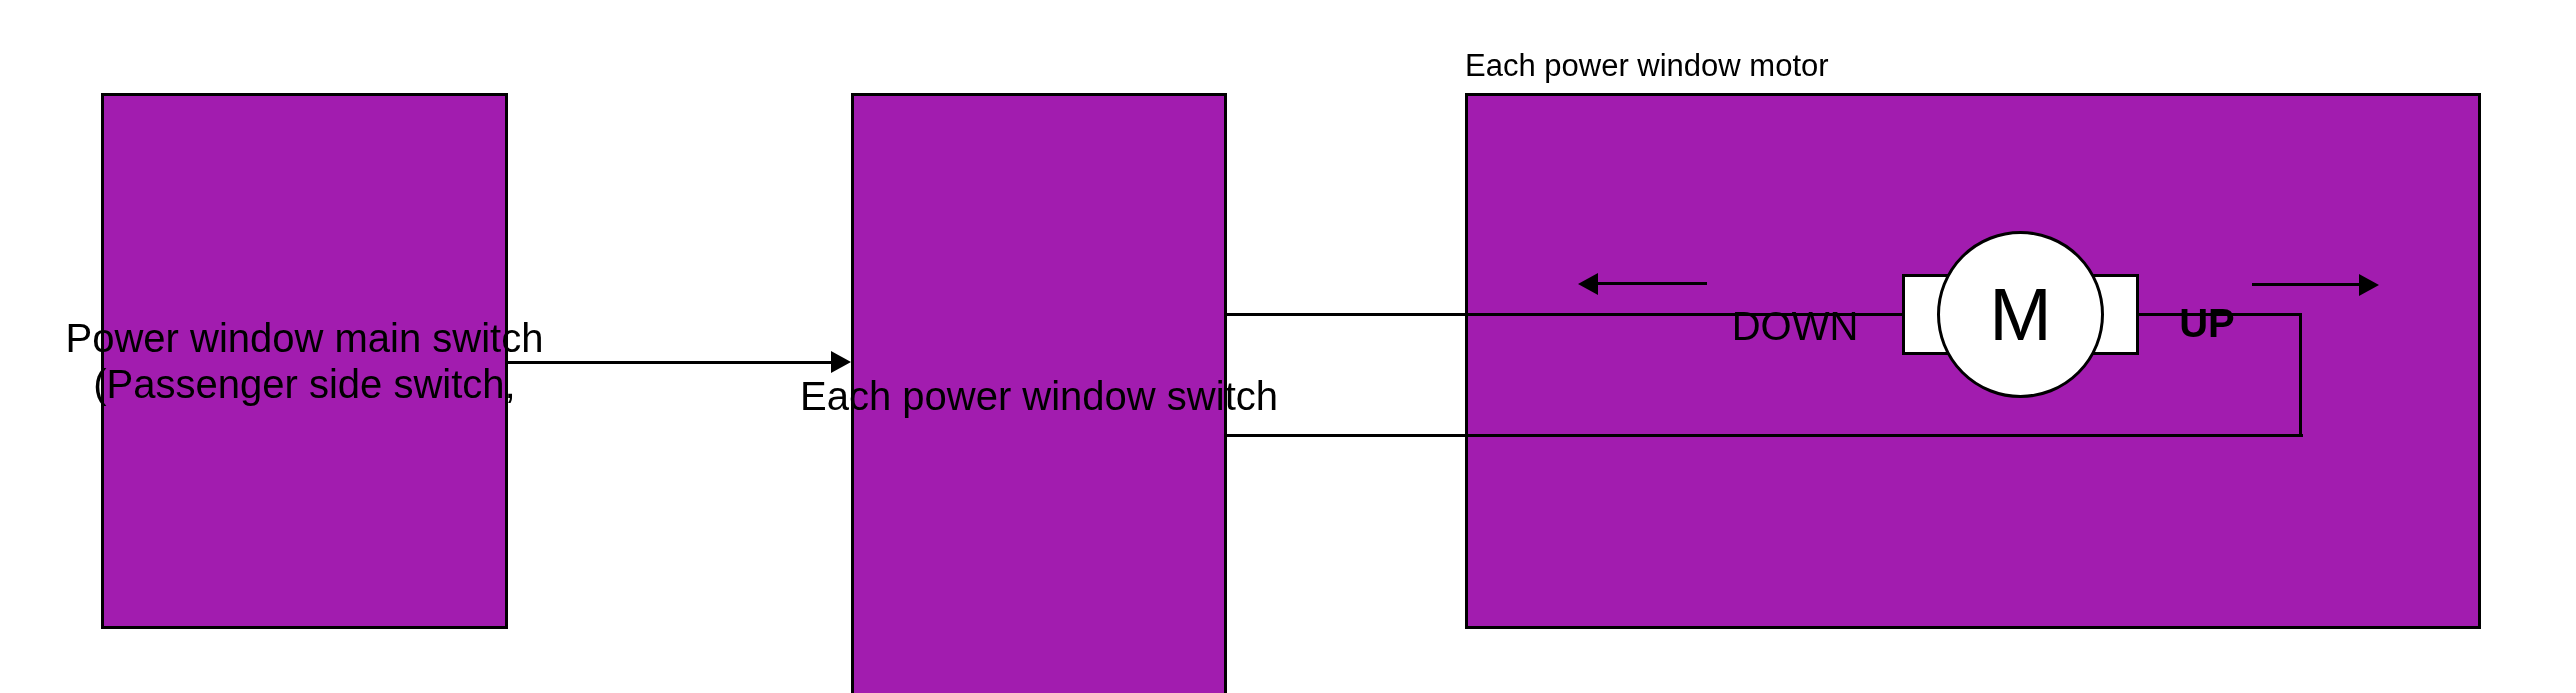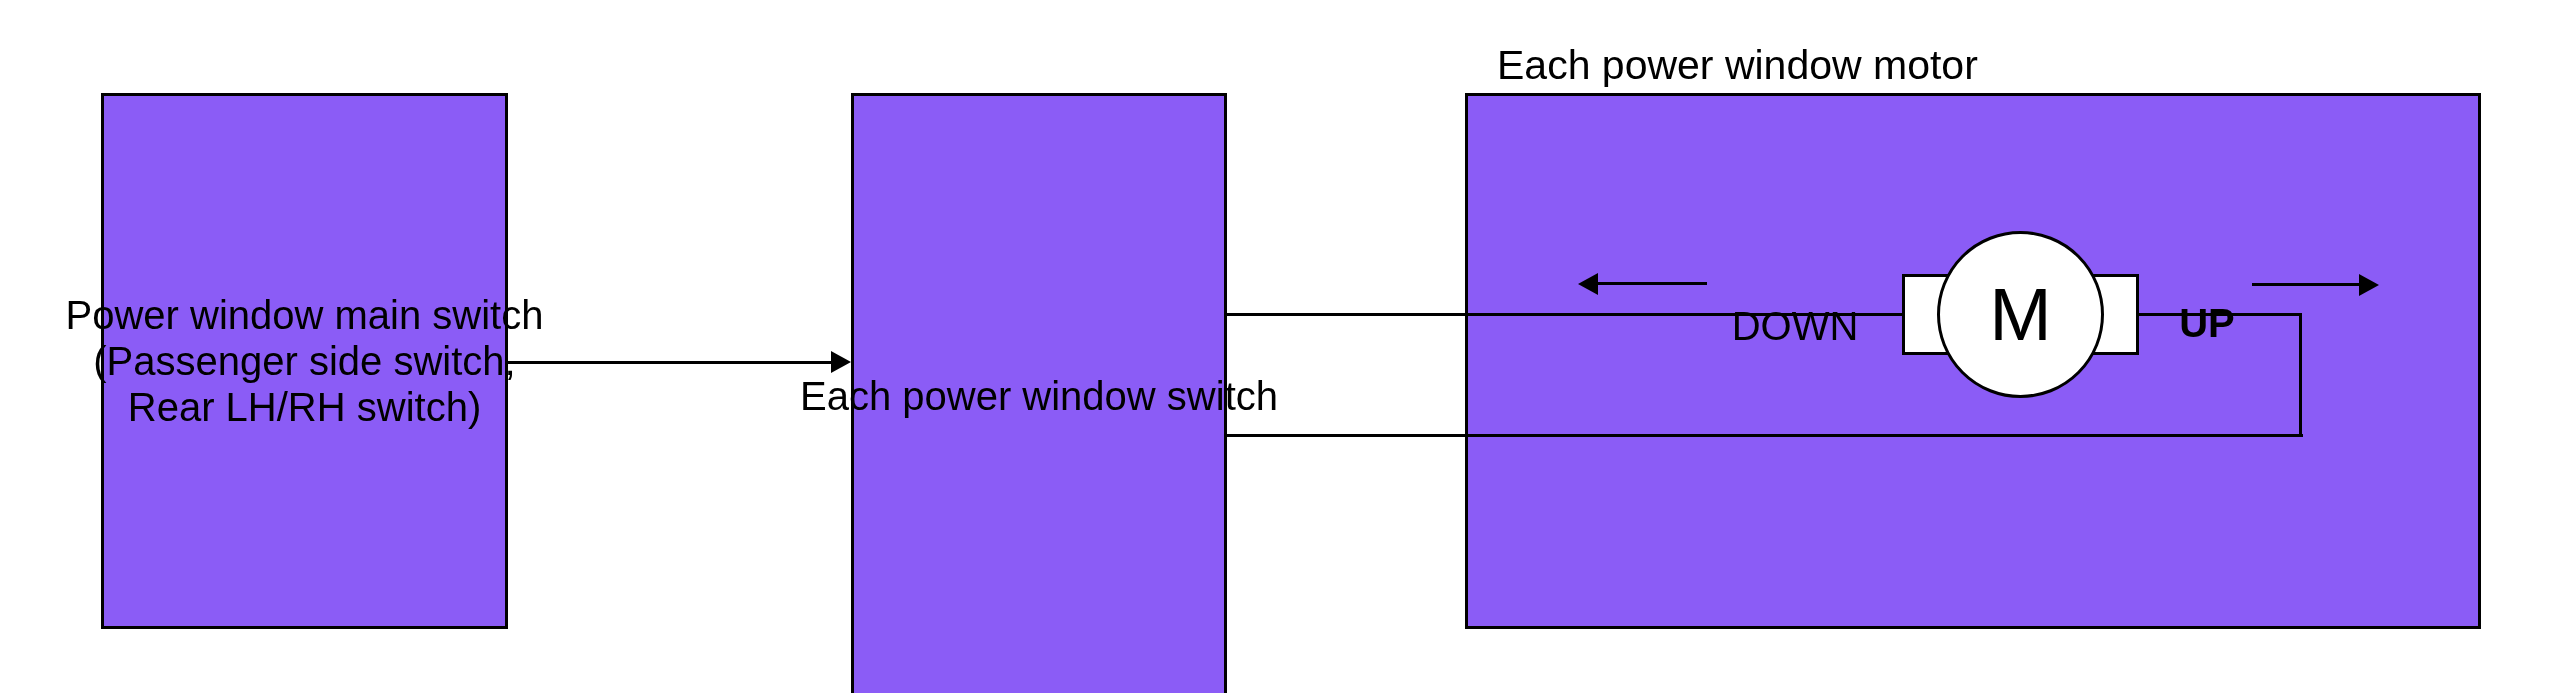--- a/index.html
+++ b/index.html
@@ -13,21 +13,21 @@
     height: 693px;
     background: #ffffff;
     font-family: "Liberation Sans", sans-serif;
     color: #000000;
     overflow: hidden;
   }
   .box {
     position: absolute;
     box-sizing: border-box;
     border: 3.8px solid #000000;
-    background: #8b5cf6;
+    background: #a21caf;
     display: flex;
     align-items: center;
     justify-content: center;
     text-align: center;
   }
   .box-label {
     font-size: 40px;
     line-height: 46px;
     white-space: nowrap;
   }
@@ -45,23 +45,23 @@
     border-bottom: 11px solid transparent;
     border-left: 20.4px solid #000000;
   }
   .head-left {
     border-top: 11px solid transparent;
     border-bottom: 11px solid transparent;
     border-right: 20.4px solid #000000;
   }
   #motor-box-title {
     position: absolute;
-    left: 1497px;
+    left: 1465px;
     top: 45px;
-    font-size: 41px;
+    font-size: 31px;
     line-height: 41px;
     white-space: nowrap;
   }
   #box-main-switch { left: 101px;  top: 93px; width: 407px;  height: 536px; }
   #box-each-switch { left: 851px; top: 93px; width: 376px;  height: 605px; }
   #box-motor       { left: 1465px; top: 93px; width: 1016px; height: 536px; }
 
   #arrow1-shaft { left: 508px;  top: 361px; width: 324px;  height: 2.6px; }
   #arrow1-head  { left: 831px; top: 351px; }
 
@@ -111,21 +111,20 @@
 </style>
 </head>
 <body>
 
 <div id="canvas">
 
   <div class="box" id="box-main-switch">
     <div class="box-label">
       <div>Power window main switch</div>
       <div>(Passenger side switch,</div>
-      <div>Rear LH/RH switch)</div>
     </div>
   </div>
 
   <div class="hline" id="arrow1-shaft"></div>
   <div class="arrowhead head-right" id="arrow1-head"></div>
 
   <div class="box" id="box-each-switch">
     <div class="box-label">Each power window switch</div>
   </div>
 

